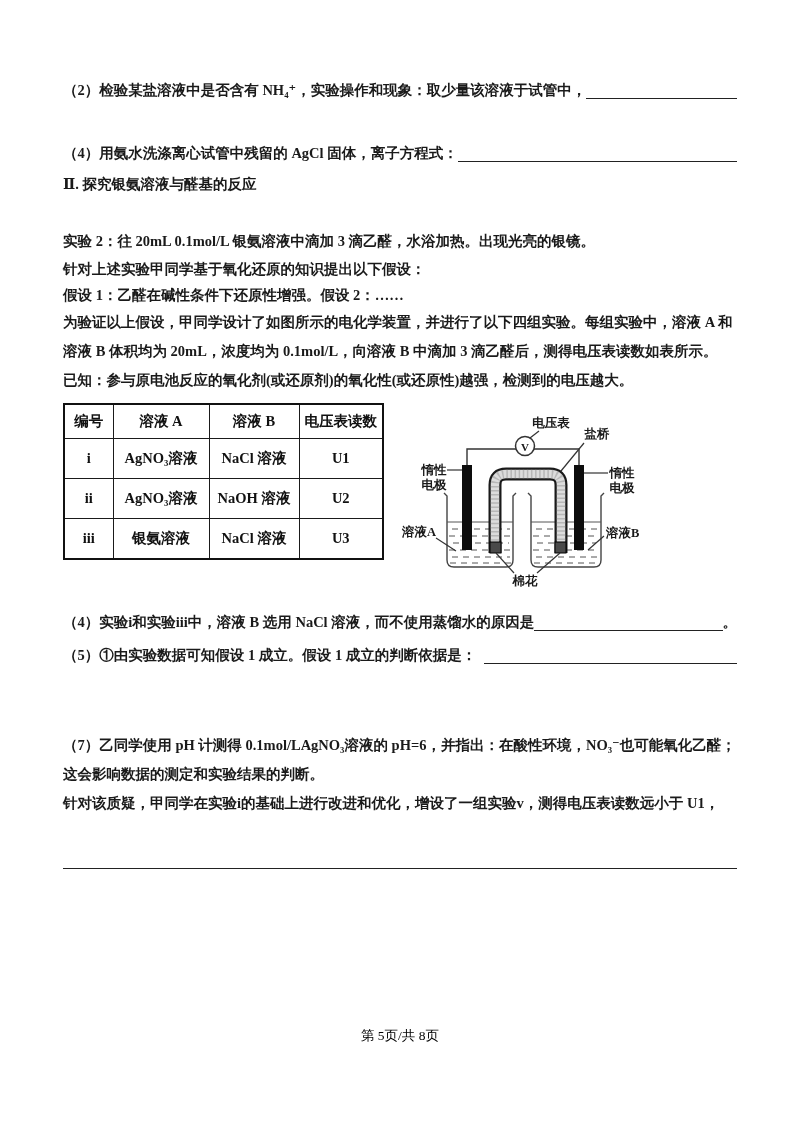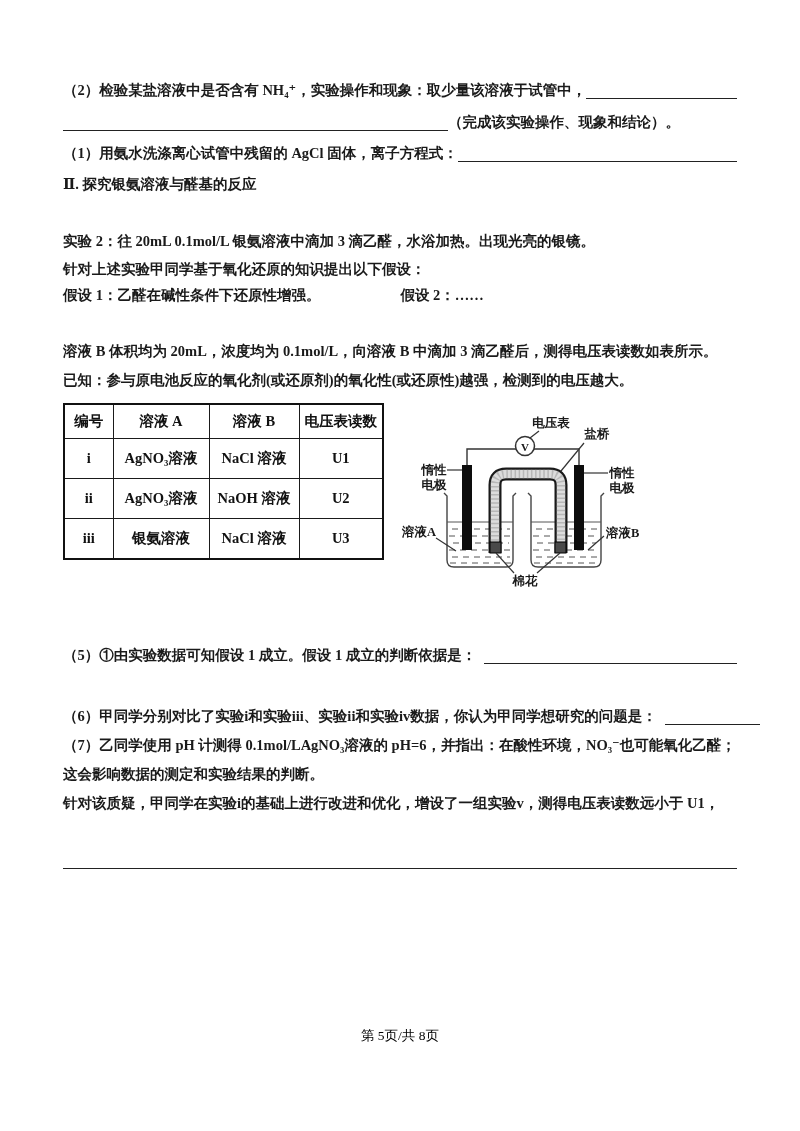--- a/index.html
+++ b/index.html
@@ -35,45 +35,44 @@
 </style>
 </head>
 <body>
 
 <div class="page">
 
   <div class="line" style="top:80px">
     <span class="t">（2）检验某盐溶液中是否含有 NH₄⁺，实验操作和现象：取少量该溶液于试管中，</span>
     <span class="blank grow"></span>
   </div>
-  <div class="line" style="top:112px">
-    <span class="blank" style="width:385px"></span>
-    <span class="t">（完成该实验操作、现象和结论）。</span>
-  </div>
 
   <div class="line" style="top:143px">
-    <span class="t">（1）用氨水洗涤离心试管中残留的 AgCl 固体，离子方程式：</span>
+    <span class="t">（4）用氨水洗涤离心试管中残留的 AgCl 固体，离子方程式：</span>
     <span class="blank grow"></span>
   </div>
 
   <div class="line" style="top:174px">
     <span class="t">Ⅱ. 探究银氨溶液与醛基的反应</span>
   </div>
 
   <div class="line" style="top:231px">
     <span class="t">实验 2：往 20mL 0.1mol/L 银氨溶液中滴加 3 滴乙醛，水浴加热。出现光亮的银镜。</span>
   </div>
   <div class="line" style="top:259px">
     <span class="t">针对上述实验甲同学基于氧化还原的知识提出以下假设：</span>
   </div>
   <div class="line" style="top:285px">
     <span class="t">假设 1：乙醛在碱性条件下还原性增强。</span>
-    <span class="t" style="margin-left:80px">假设 2：……</span>
-  </div>
-
+    <span class="t" style="">假设 2：……</span>
+  </div>
+
+  <div class="line" style="top:312px">
+    <span class="t">为验证以上假设，甲同学设计了如图所示的电化学装置，并进行了以下四组实验。每组实验中，溶液 A 和</span>
+  </div>
   <div class="line" style="top:341px">
     <span class="t">溶液 B 体积均为 20mL，浓度均为 0.1mol/L，向溶液 B 中滴加 3 滴乙醛后，测得电压表读数如表所示。</span>
   </div>
   <div class="line" style="top:370px">
     <span class="t">已知：参与原电池反应的氧化剂(或还原剂)的氧化性(或还原性)越强，检测到的电压越大。</span>
   </div>
 
   <table class="exam-table">
     <colgroup>
       <col style="width:49px">
@@ -167,30 +166,31 @@
     <text x="222" y="72" text-anchor="middle" class="dlabel">惰性</text>
     <text x="222" y="87" text-anchor="middle" class="dlabel">电极</text>
     <line x1="184" y1="68" x2="208" y2="68" stroke="#333" stroke-width="1.2"></line>
 
     <text x="36" y="131" text-anchor="end" class="dlabel">溶液A</text>
     <line x1="36" y1="133" x2="56" y2="146" stroke="#333" stroke-width="1.2"></line>
     <text x="206" y="132" text-anchor="start" class="dlabel">溶液B</text>
     <line x1="204" y1="131" x2="188" y2="145" stroke="#333" stroke-width="1.2"></line>
   </svg>
 
+  <div class="line" style="top:612px">
+    <span class="t">（4）实验i和实验iii中，溶液 B 选用 NaCl 溶液，而不使用蒸馏水的原因是</span>
+    <span class="blank grow"></span>
+    <span class="t">。</span>
+  </div>
 
   <div class="line" style="top:645px">
     <span class="t">（5）①由实验数据可知假设 1 成立。假设 1 成立的判断依据是：</span>
     <span class="blank grow" style="margin-left:8px"></span>
   </div>
 
-  <div class="line" style="top:706px">
-    <span class="t">（6）甲同学分别对比了实验i和实验iii、实验ii和实验iv数据，你认为甲同学想研究的问题是：</span>
-    <span class="blank" style="width:95px;margin-left:8px"></span>
-  </div>
 
   <div class="line" style="top:735px">
     <span class="t">（7）乙同学使用 pH 计测得 0.1mol/LAgNO₃溶液的 pH=6，并指出：在酸性环境，NO₃⁻也可能氧化乙醛；</span>
   </div>
   <div class="line" style="top:764px">
     <span class="t">这会影响数据的测定和实验结果的判断。</span>
   </div>
   <div class="line" style="top:793px">
     <span class="t">针对该质疑，甲同学在实验i的基础上进行改进和优化，增设了一组实验v，测得电压表读数远小于 U1，</span>
   </div>

